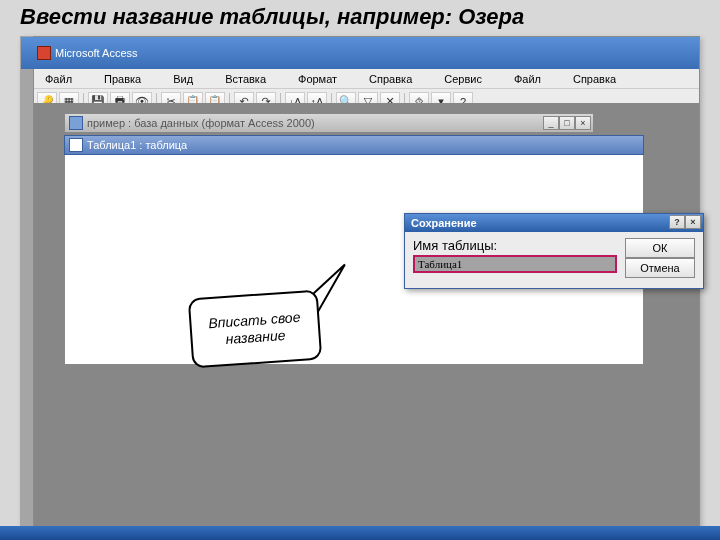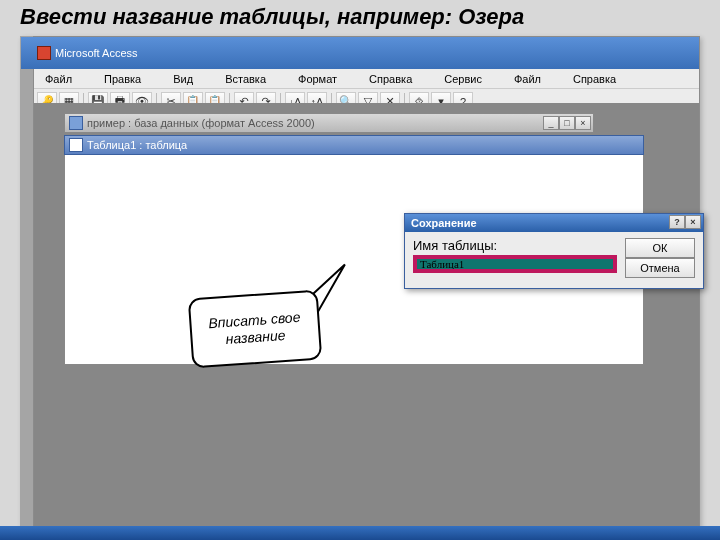--- a/index.html
+++ b/index.html
@@ -115,22 +115,22 @@
   }
   .dlg-sys { position: absolute; right: 2px; top: 1px; display: flex; }
   .dlg-body {
     padding: 6px 8px 10px 8px;
     display: flex; gap: 8px; align-items: flex-start;
   }
   .dlg-left { flex: 1; }
   .dlg-right { width: 70px; display: flex; flex-direction: column; gap: 0; }
   .dlg-label { font-size: 13px; color: #000; margin-bottom: 2px; display: block;}
   .dlg-input {
-    width: 100%; height: 18px; border: 4px solid #be185d;
-    background: #0f766e; padding: 1px 3px; font-size: 11px;
+    width: 100%; height: 18px; border: 2px solid #be185d;
+    background: #a3a3a3; padding: 1px 3px; font-size: 11px;
     font-family: Tahoma;
   }
   .dlg-btn {
     height: 20px; border: 1px solid #888;
     background: linear-gradient(#fdfdfd,#e3e3e3);
     font-size: 11px; text-align: center; line-height: 18px;
   }
   .callout {
     position: absolute; left: 190px; top: 294px;
     width: 130px; height: 70px;

